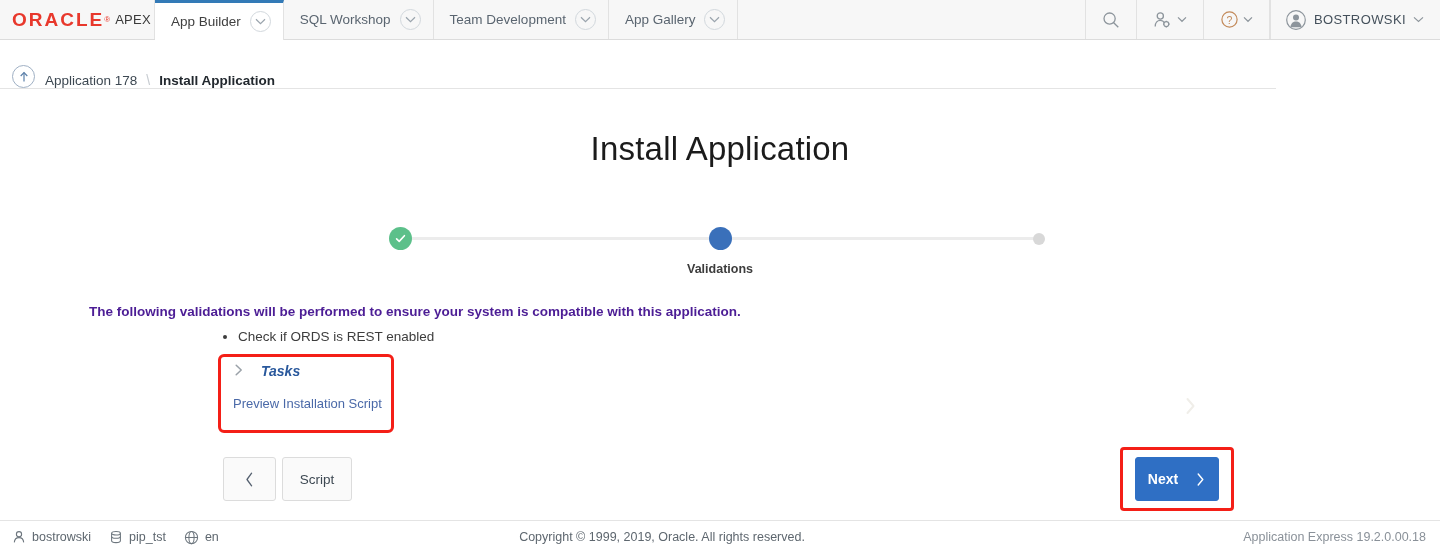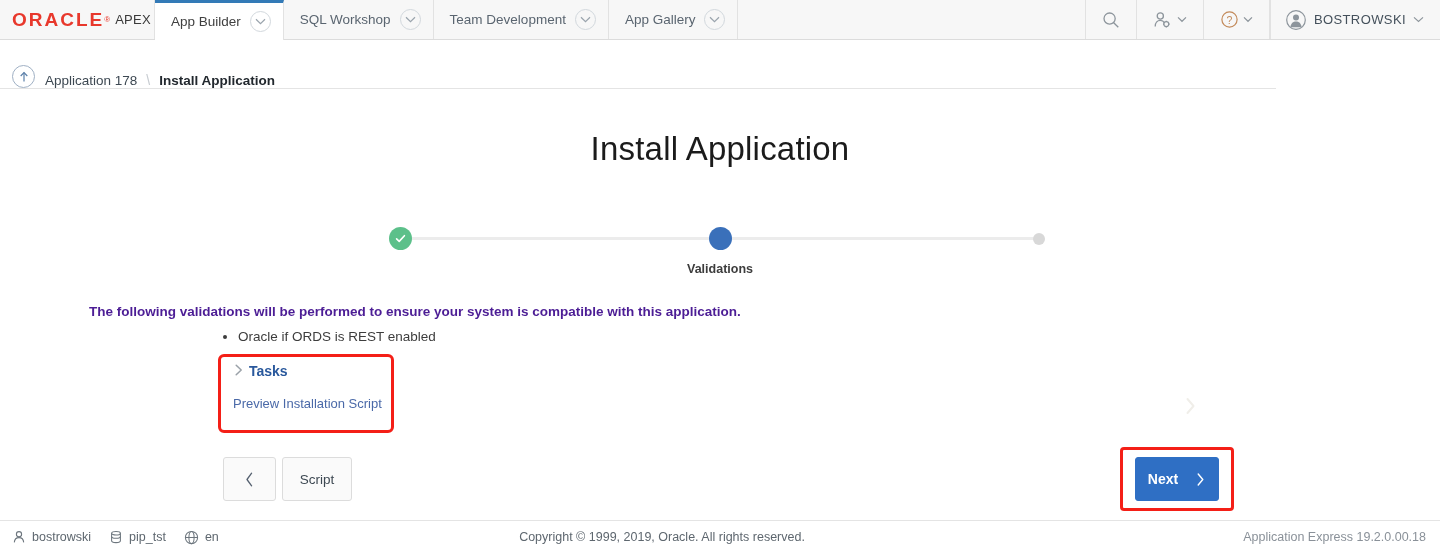--- a/index.html
+++ b/index.html
@@ -183,22 +183,23 @@
   
   .tasks-region {
     position: absolute; left: 218px; top: 265px;
     width: 176px; height: 79px;
     border: 3px solid #f41f17;
     border-radius: 6px;
     background: #ffffff;
     padding: 6px 0 0 12px;
   }
   .tasks-head {
-    display: flex; gap: 4px;
+    display: flex; gap: 16px;
     cursor: pointer;
+    font-style: italic;
   }
   .tasks-title {
     font-size: 14px; font-weight: 700; color: #29589c;
   }
   .tasks-link {
     margin-top: 17px;
     font-size: 13px; color: #4a69a8; cursor: pointer;
   }
 
   
@@ -403,21 +404,21 @@
 
     <div class="step step-cur"></div>
     <div class="step step-todo"></div>
 
     <div class="step-label">Validations</div>
   </div>
 
   <div class="validations-note">The following validations will be performed to ensure your system is compatible with this application.</div>
 
   <ul class="check-list">
-    <li>Oracle if ORDS is REST enabled</li>
+    <li>Check if ORDS is REST enabled</li>
   </ul>
 
   <div class="tasks-region">
     <div class="tasks-head">
       <span>
         <svg width="12" height="14" viewBox="0 0 12 14">
             <path d="M3.2 2.2 L8.2 7 L3.2 11.8" fill="none" stroke="#9aa1a8" stroke-width="1.5" stroke-linecap="round" stroke-linejoin="round"></path>
           </svg>
       </span>
       <span class="tasks-title">Tasks</span>

